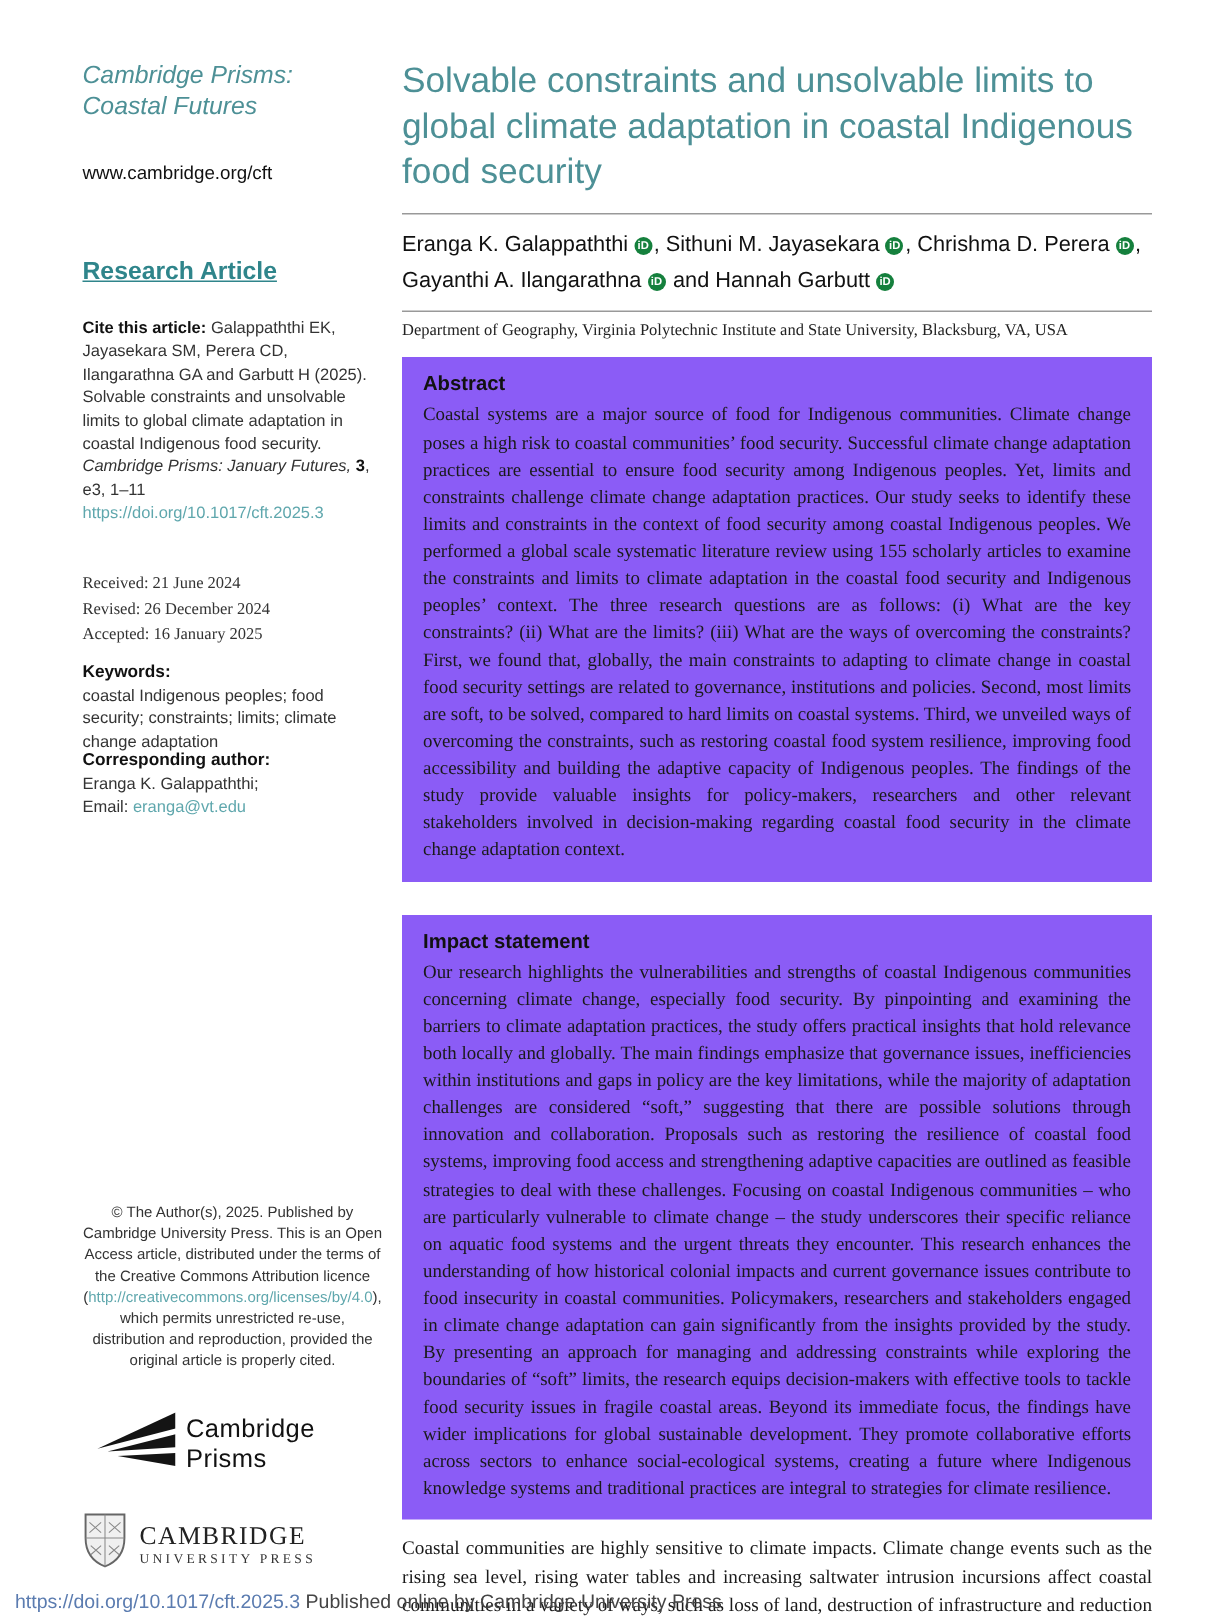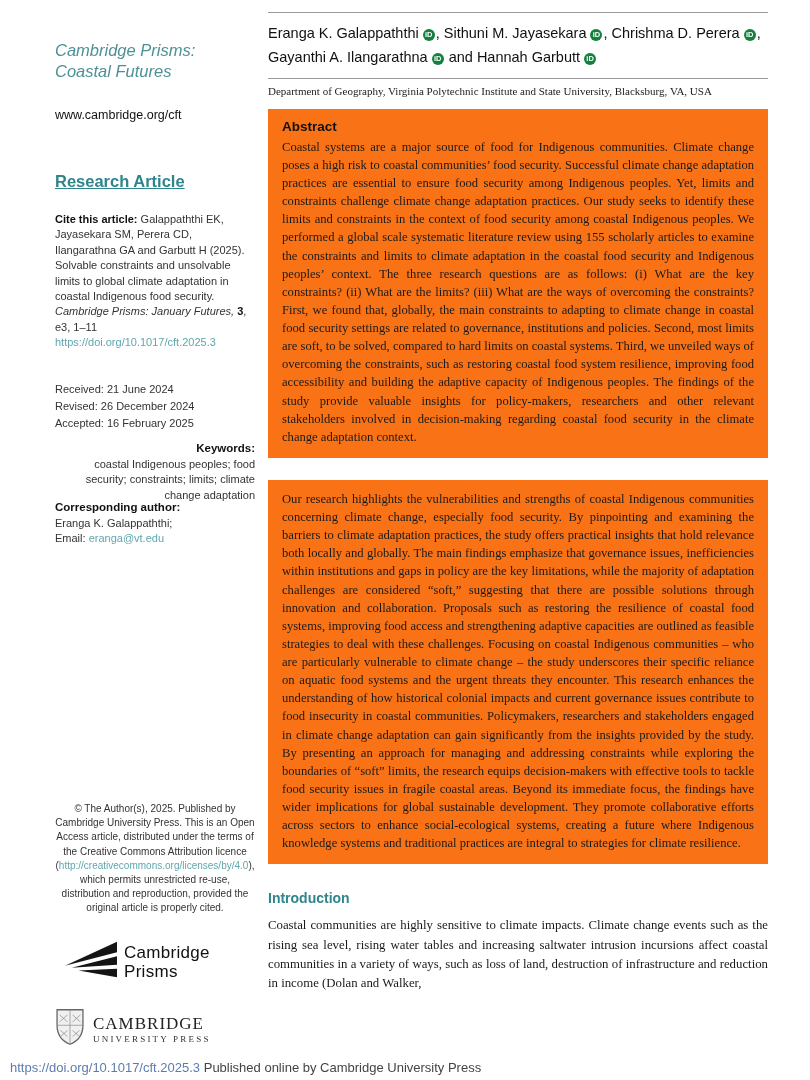--- a/index.html
+++ b/index.html
@@ -8,41 +8,41 @@
   
   .sidebar{position:absolute;left:55px;top:0;width:200px;}
   .journal-name{position:absolute;left:0;top:40px;width:190px;font-style:italic;
         font-size:16.5px;line-height:1.25;color:#4d9096;}
   .journal-url{position:absolute;left:0;top:108px;font-weight:normal;font-size:12.5px;color:#111;}
   .article-type{position:absolute;left:0;top:172px;font-weight:bold;font-size:16.5px;color:#2f858b;text-decoration:underline;}
   .cite{position:absolute;left:0;top:201px;width:200px;font-size:11px;line-height:1.4;color:#333;}
   .cite b{color:#111;}
   .cite .ital{font-style:italic;}
   a.teal{color:#5fa7ad;text-decoration:none;}
-  .dates{position:absolute;left:0;top:381px;font-size:11px;line-height:1.55;color:#333;}
-  .keywords{position:absolute;left:0;top:440px;width:200px;font-size:11px;line-height:1.4;color:#333;text-align:right;}
+  .dates{position:absolute;left:0;top:381px;font-size:11px;line-height:1.55;color:#333;font-family:Liberation Serif, serif;}
+  .keywords{position:absolute;left:0;top:440px;width:200px;font-size:11px;line-height:1.4;color:#333;}
   .keywords b,.corresp b{display:block;color:#111;font-size:11.5px;margin-bottom:1px;}
   .corresp{position:absolute;left:0;top:499px;width:200px;font-size:11px;line-height:1.4;color:#333;}
   .copyright{position:absolute;left:0;top:792px;width:200px;font-size:10px;line-height:1.42;color:#333;text-align:center;}
   .prisms-logo{position:absolute;left:8px;top:940px;display:flex;align-items:center;gap:7px;}
   .prisms-text{font-size:17px;line-height:1.12;color:#111;letter-spacing:.3px;}
   .cup-logo{position:absolute;left:0;top:1008px;display:flex;align-items:center;gap:8px;}
   .cup-name{font-family:"Liberation Serif",serif;font-size:17px;letter-spacing:1px;color:#222;line-height:1;}
   .cup-sub{font-family:"Liberation Serif",serif;font-size:9px;letter-spacing:2.2px;color:#333;margin-top:3px;line-height:1;text-align:right;}
   
   .main{position:absolute;left:268px;top:0;width:500px;}
   .title{margin-top:38px;font-size:23.5px;line-height:1.3;font-weight:400;color:#4d9096;}
   .rule{border:none;border-top:1px solid #999;margin:12px 0 9px 0;}
   .rule2{border:none;border-top:1px solid #999;margin:8px 0 6px 0;}
   .authors{font-size:14.5px;line-height:1.65;color:#111;}
   .orcid{display:inline-block;width:12px;height:12px;border-radius:50%;background:#15803d;
          color:#fff;font-size:7.5px;font-weight:bold;text-align:center;line-height:12px;
          margin:0 1px 0 4px;vertical-align:1px;}
   .affil{font-family:"Liberation Serif",serif;font-size:11px;color:#222;}
-  .graybox{background:#f97316;padding:10px 14px 12px 14px;margin-top:12px;}
+  .graybox{background:#8b5cf6;padding:10px 14px 12px 14px;margin-top:12px;}
   .graybox h3{margin:0 0 4px 0;font-size:13.5px;color:#111;}
   .graybox p{margin:0;font-family:"Liberation Serif",serif;font-size:12.6px;line-height:1.44;
              text-align:justify;color:#1a1a1a;}
   .box-impact{margin-top:22px;}
   .intro-head{margin-top:26px;font-size:14px;font-weight:bold;color:#2f858b;}
   .intro-p{margin-top:10px;font-family:"Liberation Serif",serif;font-size:12.8px;line-height:1.5;
            text-align:justify;color:#1a1a1a;}
   
   .footer{position:absolute;left:10px;top:1060px;font-size:13px;color:#444;}
   .footer a{color:#5b7cb0;text-decoration:none;}
@@ -60,21 +60,21 @@
     <p class="cite"><b>Cite this article:</b>
       <span>Galappaththi EK, Jayasekara SM, Perera CD, Ilangarathna GA and Garbutt H (2025). Solvable constraints and unsolvable limits to global climate adaptation in coastal Indigenous food security.</span>
       <span class="ital">Cambridge Prisms: January Futures,</span>
       <b>3</b><span>, e3, 1–11</span><br>
       <a class="teal" href="#">https://doi.org/10.1017/cft.2025.3</a>
     </p>
 
     <div class="dates">
       <div>Received: 21 June 2024</div>
       <div>Revised: 26 December 2024</div>
-      <div>Accepted: 16 February 2025</div>
+      <div>Accepted: 16 January 2025</div>
     </div>
 
     <div class="keywords">
       <b>Keywords:</b>
       <span>coastal Indigenous peoples; food security; constraints; limits; climate change adaptation</span>
     </div>
 
     <div class="corresp">
       <b>Corresponding author:</b>
       <span>Eranga K. Galappaththi;</span><br>
@@ -105,37 +105,38 @@
         </svg>
       </span>
       <span>
         <div class="cup-name">CAMBRIDGE</div>
         <div class="cup-sub">UNIVERSITY PRESS</div>
       </span>
     </div>
   </div>
 
   <div class="main">
+    <h1 class="title" style="margin:38px 0 0 0;">Solvable constraints and unsolvable limits to global climate adaptation in coastal Indigenous food security</h1>
     <hr class="rule">
     <div class="authors">
       <span><span>Eranga K. Galappaththi</span><span class="orcid">iD</span><span>, </span></span><span><span>Sithuni M. Jayasekara</span><span class="orcid">iD</span><span>, </span></span><span><span>Chrishma D. Perera</span><span class="orcid">iD</span><span>, </span></span><span><span>Gayanthi A. Ilangarathna</span><span class="orcid">iD</span><span> and </span></span><span><span>Hannah Garbutt</span><span class="orcid">iD</span></span>
     </div>
     <hr class="rule2">
     <div class="affil">Department of Geography, Virginia Polytechnic Institute and State University, Blacksburg, VA, USA</div>
 
     <div class="graybox">
       <h3>Abstract</h3>
       <p>Coastal systems are a major source of food for Indigenous communities. Climate change poses a high risk to coastal communities’ food security. Successful climate change adaptation practices are essential to ensure food security among Indigenous peoples. Yet, limits and constraints challenge climate change adaptation practices. Our study seeks to identify these limits and constraints in the context of food security among coastal Indigenous peoples. We performed a global scale systematic literature review using 155 scholarly articles to examine the constraints and limits to climate adaptation in the coastal food security and Indigenous peoples’ context. The three research questions are as follows: (i) What are the key constraints? (ii) What are the limits? (iii) What are the ways of overcoming the constraints? First, we found that, globally, the main constraints to adapting to climate change in coastal food security settings are related to governance, institutions and policies. Second, most limits are soft, to be solved, compared to hard limits on coastal systems. Third, we unveiled ways of overcoming the constraints, such as restoring coastal food system resilience, improving food accessibility and building the adaptive capacity of Indigenous peoples. The findings of the study provide valuable insights for policy-makers, researchers and other relevant stakeholders involved in decision-making regarding coastal food security in the climate change adaptation context.</p>
     </div>
 
     <div class="graybox box-impact">
+      <h3>Impact statement</h3>
       <p>Our research highlights the vulnerabilities and strengths of coastal Indigenous communities concerning climate change, especially food security. By pinpointing and examining the barriers to climate adaptation practices, the study offers practical insights that hold relevance both locally and globally. The main findings emphasize that governance issues, inefficiencies within institutions and gaps in policy are the key limitations, while the majority of adaptation challenges are considered “soft,” suggesting that there are possible solutions through innovation and collaboration. Proposals such as restoring the resilience of coastal food systems, improving food access and strengthening adaptive capacities are outlined as feasible strategies to deal with these challenges. Focusing on coastal Indigenous communities – who are particularly vulnerable to climate change – the study underscores their specific reliance on aquatic food systems and the urgent threats they encounter. This research enhances the understanding of how historical colonial impacts and current governance issues contribute to food insecurity in coastal communities. Policymakers, researchers and stakeholders engaged in climate change adaptation can gain significantly from the insights provided by the study. By presenting an approach for managing and addressing constraints while exploring the boundaries of “soft” limits, the research equips decision-makers with effective tools to tackle food security issues in fragile coastal areas. Beyond its immediate focus, the findings have wider implications for global sustainable development. They promote collaborative efforts across sectors to enhance social-ecological systems, creating a future where Indigenous knowledge systems and traditional practices are integral to strategies for climate resilience.</p>
     </div>
 
-    <div class="intro-head">Introduction</div>
     <p class="intro-p"><span>Coastal communities are highly sensitive to climate impacts. Climate change events such as the rising sea level, rising water tables and increasing saltwater intrusion incursions affect coastal communities in a variety of ways, such as loss of land, destruction of infrastructure and reduction in income (Dolan and Walker, </span></p>
   </div>
 
   <div class="footer">
     <a href="#">https://doi.org/10.1017/cft.2025.3</a><span> Published online by Cambridge University Press</span>
   </div>
 
 </div>
 
 </body></html>

